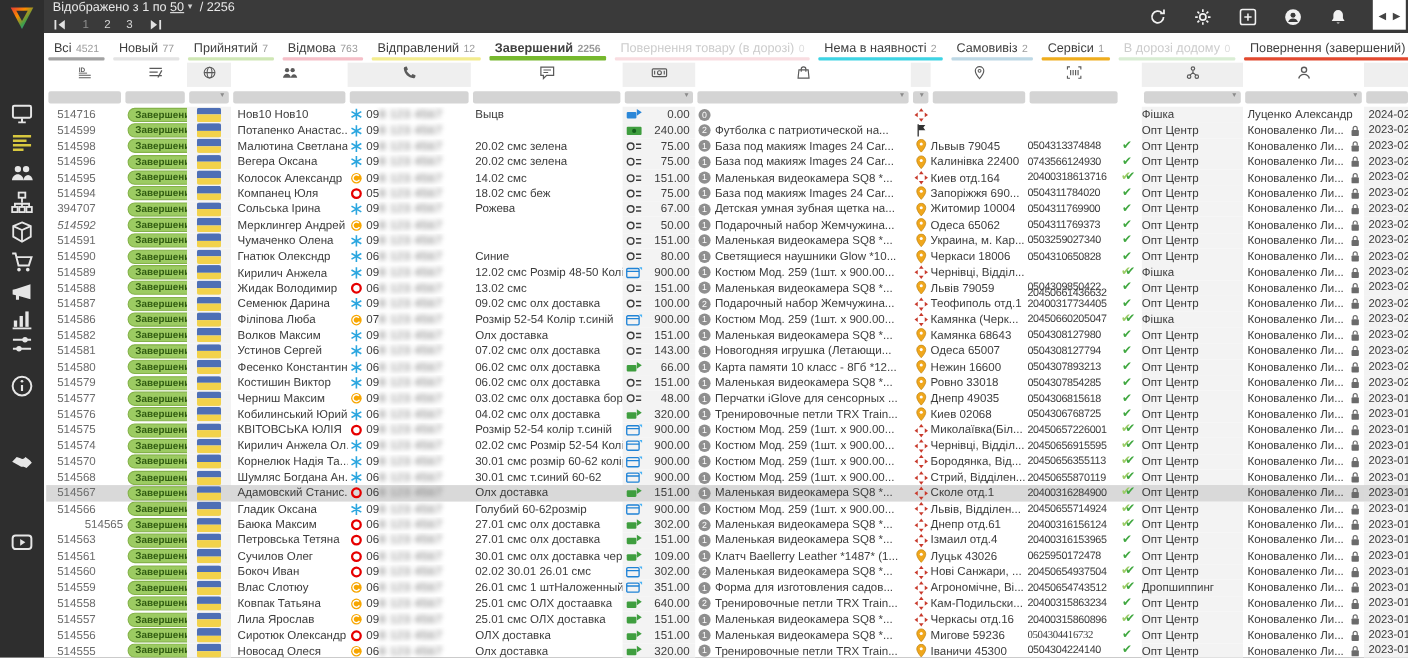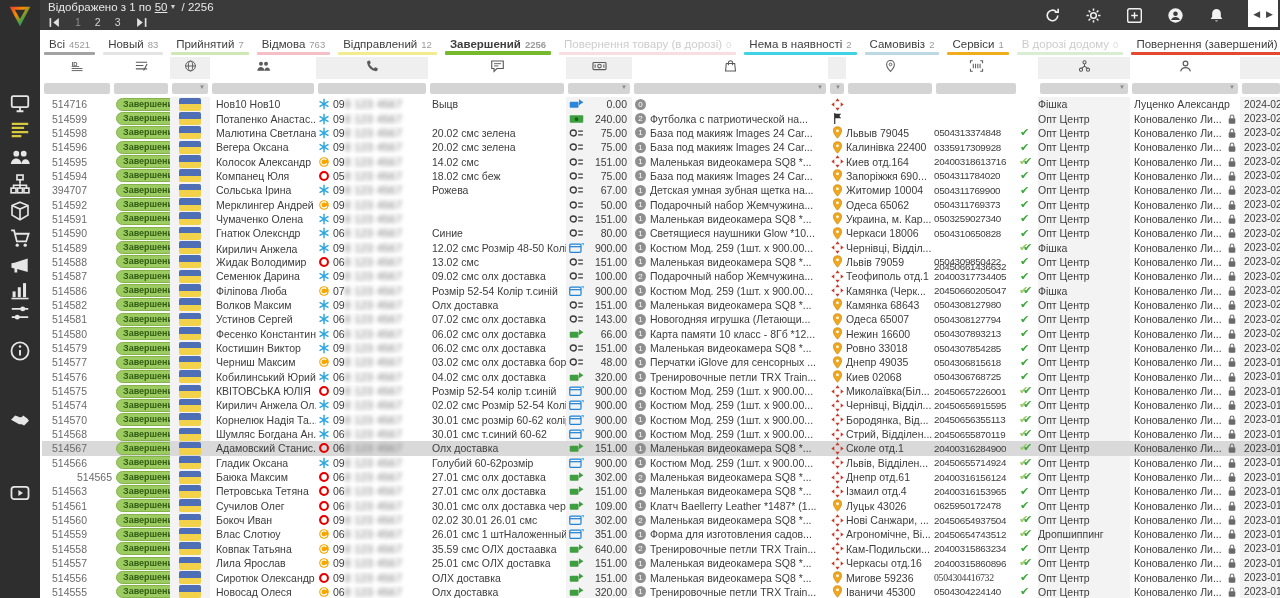--- a/index.html
+++ b/index.html
@@ -211,21 +211,21 @@
     </div>
 
     <div class="tabs" id="tabs">
         <div class="tab ">
           <span>Всі</span>
           <span class="cnt">4521</span>
           <span class="ul" style="background: rgb(163, 163, 163);"></span>
         </div>
         <div class="tab ">
           <span>Новый</span>
-          <span class="cnt">83</span>
+          <span class="cnt">77</span>
           <span class="ul" style="background: rgb(228, 228, 228);"></span>
         </div>
         <div class="tab ">
           <span>Прийнятий</span>
           <span class="cnt">7</span>
           <span class="ul" style="background: rgb(207, 231, 181);"></span>
         </div>
         <div class="tab ">
           <span>Відмова</span>
           <span class="cnt">763</span>
@@ -638,21 +638,21 @@
             <div class="cell " style="width: 18px;">
               <span class="mark"><svg viewBox="0 0 12 14">
                   <path d="M6 .8a4.4 4.4 0 014.4 4.4C10.4 8.7 6 13.2 6 13.2S1.6 8.7 1.6 5.2A4.4 4.4 0 016 .8z" fill="#f0a71c" stroke="#c08411" stroke-width=".7"></path>
                   <circle cx="6" cy="5.2" r="1.5" fill="#fff"></circle>
                 </svg></span>
             </div>
             <div class="cell " style="width: 88px;">
               <span>Калинівка 22400</span>
             </div>
             <div class="cell c-trk" style="width: 84px;">
-              <span>0335917309928</span>
+              <span>0743566124930</span>
             </div>
             <div class="cell " style="width: 20px;">
               <span class="ck">✔</span>
             </div>
             <div class="cell  bg" style="width: 92px;">
               <span>Опт Центр</span>
             </div>
             <div class="cell c-mgr" style="width: 110px;">
               <span class="mgr-name">Коноваленко Ли...</span>
               <span class="lock"><svg viewBox="0 0 12 14">
@@ -862,21 +862,21 @@
               <span class="lock"><svg viewBox="0 0 12 14">
                   <rect x="2" y="6" width="8" height="6.6" rx="1" fill="#6b6b6b"></rect>
                   <path d="M3.8 6V4.3a2.2 2.2 0 014.4 0V6" fill="none" stroke="#6b6b6b" stroke-width="1.3"></path>
                 </svg></span>
             </div>
             <div class="cell c-date bg" style="width: 42px;">
               <span>2023-02-</span>
             </div>
           </div>
           <div class="trow">
-            <div class="cell c-id" style="width: 70px;">
+            <div class="cell c-id" style="width: 70px; font-style: italic;">
               <span>514592</span>
             </div>
             <div class="cell " style="width: 58px;">
               <span class="pill">Завершений</span>
             </div>
             <div class="cell  bg" style="width: 40px;">
               <div class="flagua">
                 <div class="b"></div>
                 <div class="y"></div>
               </div>
@@ -2542,21 +2542,21 @@
             </div>
             <div class="cell " style="width: 112px;">
               <span class="opico"><svg viewBox="0 0 14 14">
                   <circle cx="7" cy="7" r="5.6" fill="#f7a600"></circle>
                   <path d="M9.6 4.4a3.6 3.6 0 10.6 4.2" fill="none" stroke="#fff" stroke-width="1.5"></path>
                 </svg></span>
               <span>09</span>
               <span class="blur">8 123 4567</span>
             </div>
             <div class="cell c-comment" style="width: 138px;">
-              <span>35.59 смс ОЛХ достаавка</span>
+              <span>25.01 смс ОЛХ достаавка</span>
             </div>
             <div class="cell  bg" style="width: 66px;">
               <span class="payic"><svg viewBox="0 0 16 12">
                   <rect x="0.8" y="3.6" width="9.4" height="6.4" rx="1.1" fill="#3f9e3f"></rect>
                   <path d="M10.6 0.8l4.8 3.2-4.8 3.2z" fill="#3f9e3f"></path>
                 </svg></span>
               <span class="amt">640.00</span>
             </div>
             <div class="cell " style="width: 196px;">
               <span class="qty">2</span>

